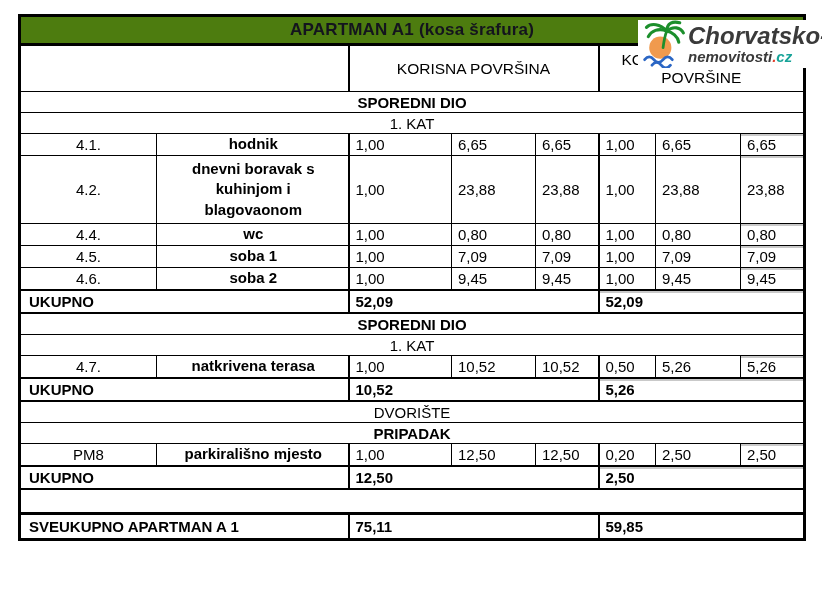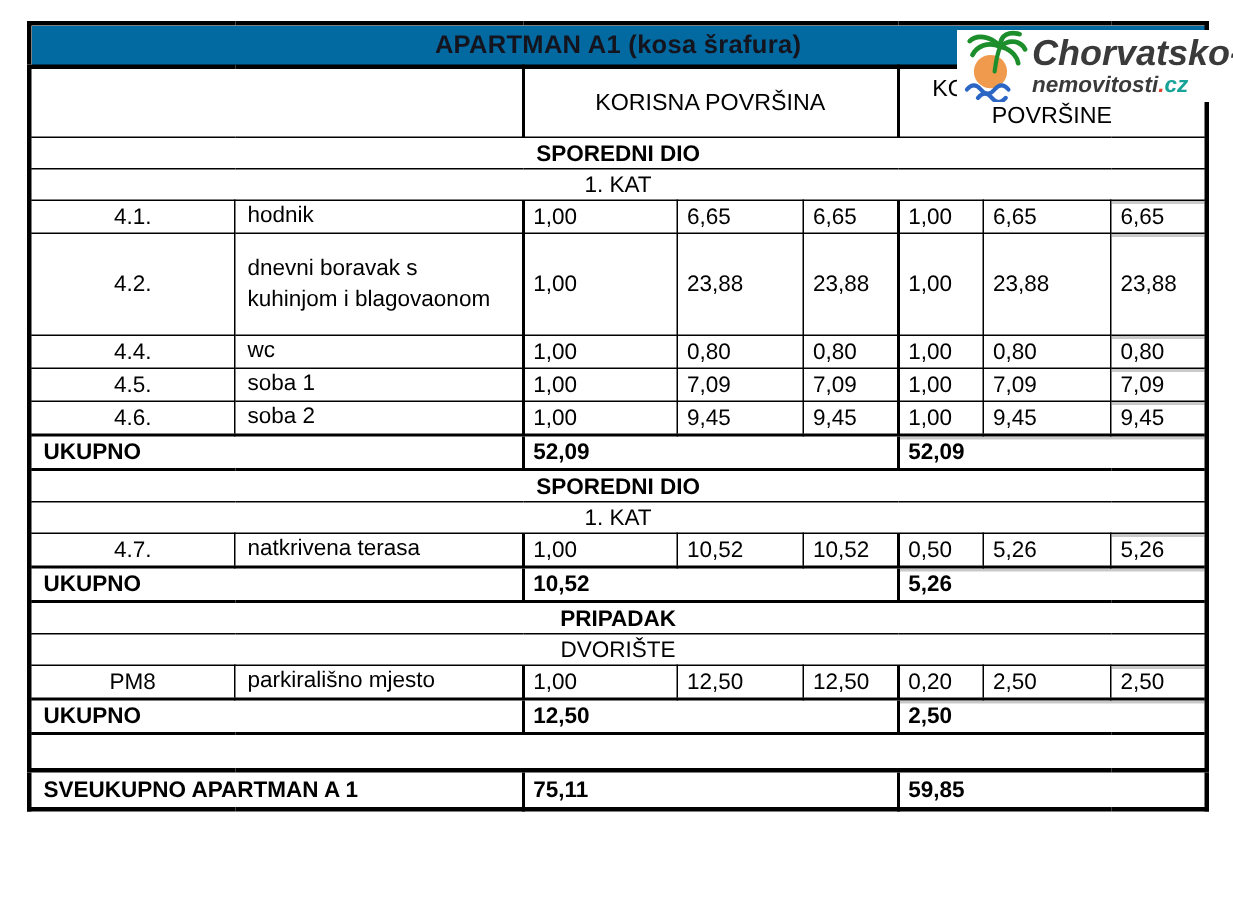--- a/index.html
+++ b/index.html
@@ -9,21 +9,21 @@
   }
   table.sheet {
     position:absolute; left:18px; top:14px;
     border-collapse:collapse; table-layout:fixed; width:785px;
     border:3px solid #000;
   }
   .sheet td { border:1px solid #000; font-size:15px; padding:0 6px; overflow:hidden; }
 
   
   tr.title-row td {
-    background:#0369a1; height:26px; text-align:center;
+    background:#4d7c0f; height:26px; text-align:center;
     font-weight:bold; font-size:17px; color:#14141e;
     border-bottom:3px solid #000; letter-spacing:.2px;
   }
   
   tr.group-row td { height:45px; text-align:center; font-size:15.5px; }
   .ko-cell { vertical-align:middle; }
   .ko-line1 { text-align:left; padding-left:16px; }
   .ko-line2 { text-align:center; }
   
   tr.cols-row td { height:41px; text-align:center; font-size:15.5px; vertical-align:middle; line-height:1.25; }
@@ -31,21 +31,21 @@
   td.sigma { font-size:17px; }
 
   
   tr.section td { height:20px; text-align:center; }
   tr.section.bold td { font-weight:bold; }
 
   
   tr.room td { height:21px; }
   tr.room.tall td { height:67px; }
   td.c-id { text-align:center; }
-  td.c-name { text-align:left; padding-left:8px; line-height:1.35; }
+  td.c-name { text-align:center; padding-left:8px; line-height:1.35;font-weight:bold; }
   td.num { text-align:left; padding-right:7px; }
 
   
   td.v2 { border-left:2px solid #000; }
 
   
   td.sh { box-shadow: inset 0 2px 0 #c9c9c9; }
 
   
   tr.uk td { height:21px; font-weight:bold; border-top:2px solid #000; border-bottom:2px solid #000; }
@@ -187,25 +187,25 @@
       <td class="num">5,26</td>
       <td class="num sh">5,26</td>
     </tr>
 
     <tr class="uk">
       <td colspan="2" class="uk-label">UKUPNO</td>
       <td colspan="3" class="num v2">10,52</td>
       <td colspan="3" class="num v2 sh">5,26</td>
     </tr>
 
+    <tr class="section">
+      <td colspan="8">DVORIŠTE</td>
+    </tr>
     <tr class="section bold">
       <td colspan="8">PRIPADAK</td>
-    </tr>
-    <tr class="section">
-      <td colspan="8">DVORIŠTE</td>
     </tr>
 
     <tr class="room">
       <td class="c-id">PM8</td>
       <td class="c-name">parkirališno mjesto</td>
       <td class="num v2">1,00</td>
       <td class="num">12,50</td>
       <td class="num">12,50</td>
       <td class="num v2">0,20</td>
       <td class="num">2,50</td>

